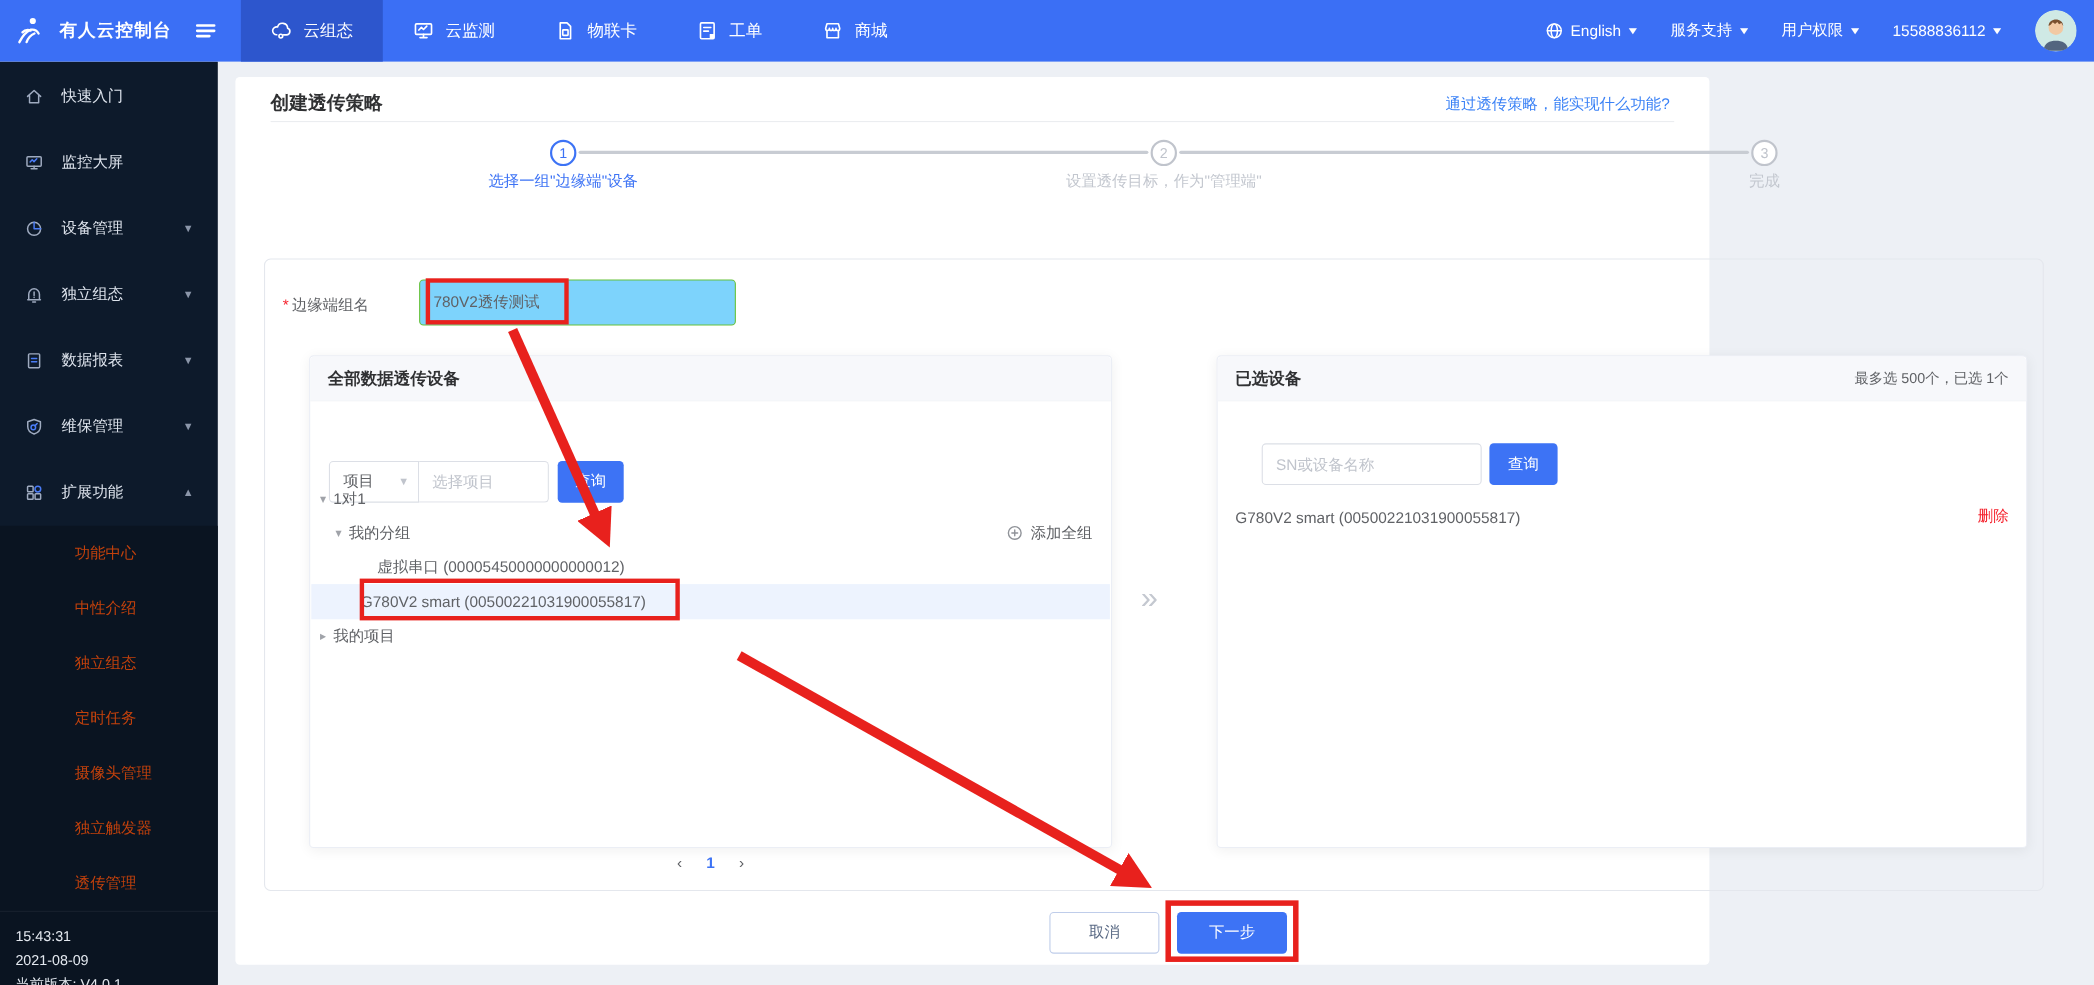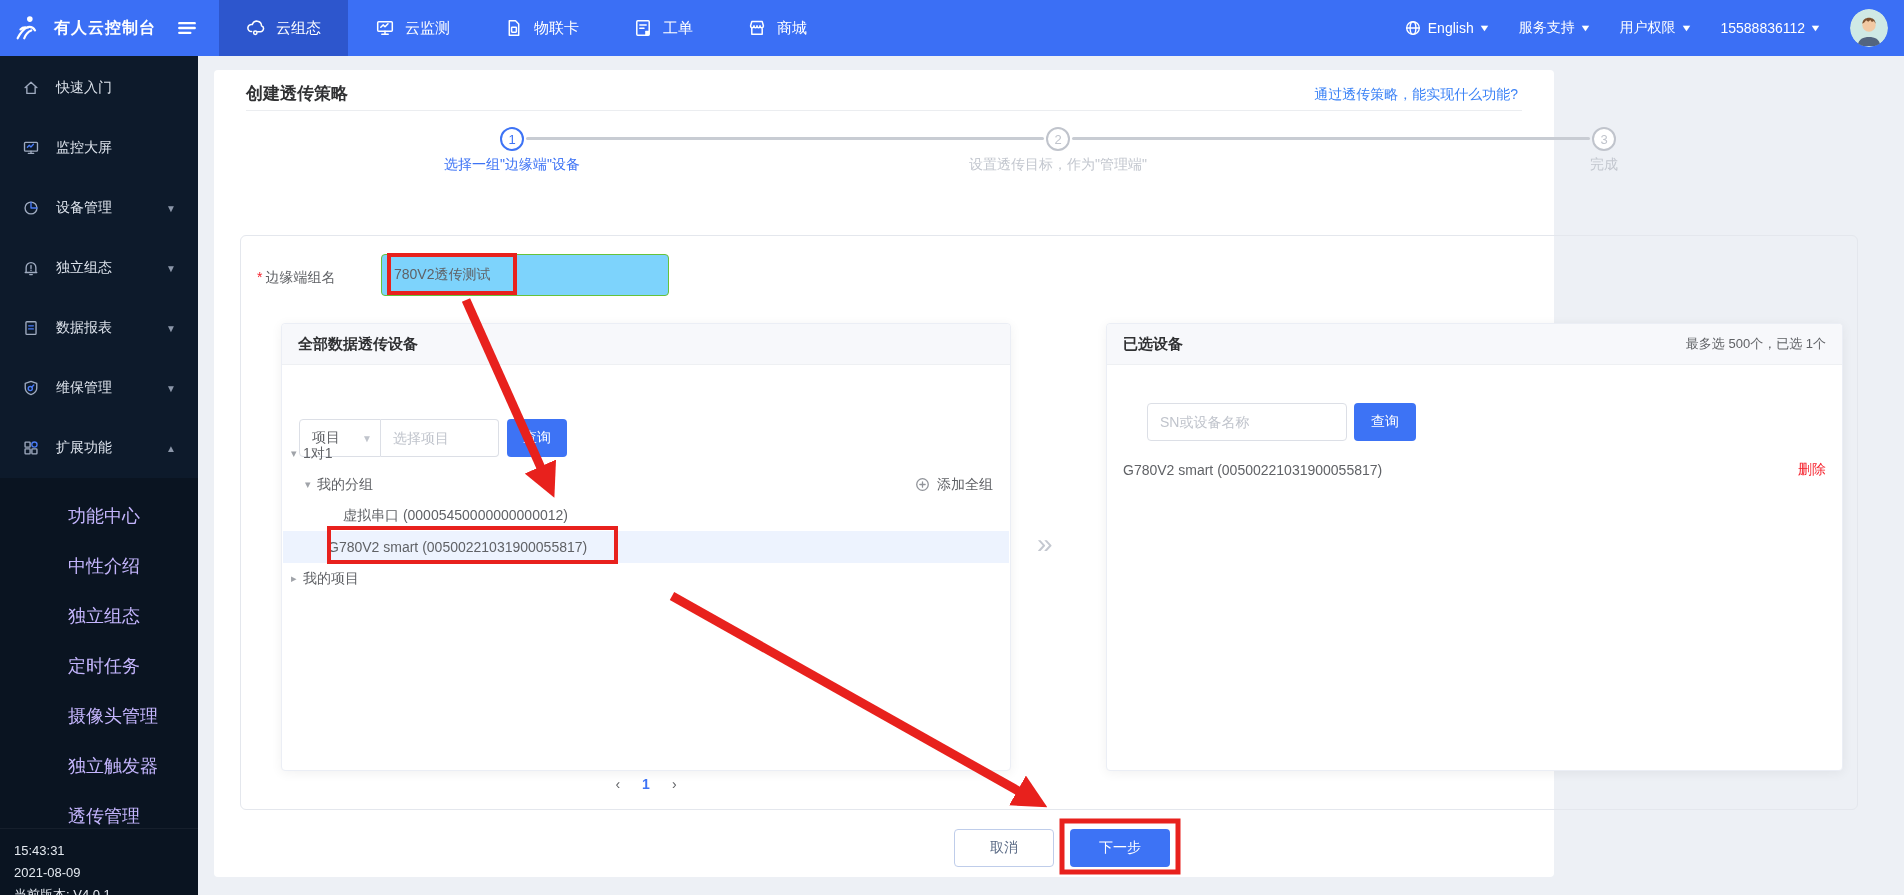--- a/index.html
+++ b/index.html
@@ -30,22 +30,22 @@
 
   
   .sidebar { position:absolute; top:56px; left:0; width:198px; height:839px; background:#0d1a2b;
     display:flex; flex-direction:column; z-index:30; }
   .side-items { padding-top:2px; }
   .side-item { height:60px; display:flex; align-items:center; padding-left:22px; gap:16px;
     color:#dde3ec; font-size:14px; position:relative; cursor:pointer; }
   .side-item .ic { color:#9fabc0; }
   .side-caret { position:absolute; right:22px; font-size:10px; color:#8b96a9; }
   .side-sub { background:#0a1421; }
-  .side-sub-item { height:50px; display:flex; align-items:flex-end; padding-left:68px;
-    color:#c4b5fd; font-size:18px; cursor:pointer; }
+  .side-sub-item { height:50px; display:flex; align-items:center; padding-left:68px;
+    color:#c2410c; font-size:14px; cursor:pointer; }
   .side-footer { flex:1; background:#0a1421; border-top:1px solid rgba(255,255,255,.05);
     padding:11px 0 0 14px; color:#e3e8ef; font-size:13px; line-height:22px; }
 
   
   .main { position:absolute; top:56px; left:198px; width:1706px; height:839px; background:#edf0f5; }
   .card { position:absolute; left:16px; top:14px; width:1340px; height:807px; background:#fff;
     border-radius:4px; }
   .card-title { position:absolute; left:32px; top:12px; font-size:17px; font-weight:bold; color:#303133; }
   .help-link { position:absolute; right:36px; top:16px; font-size:14px; color:#3b82f6; cursor:pointer; }
   .title-divider { position:absolute; left:32px; right:32px; top:40px; height:1px; background:#ebedf0; }

